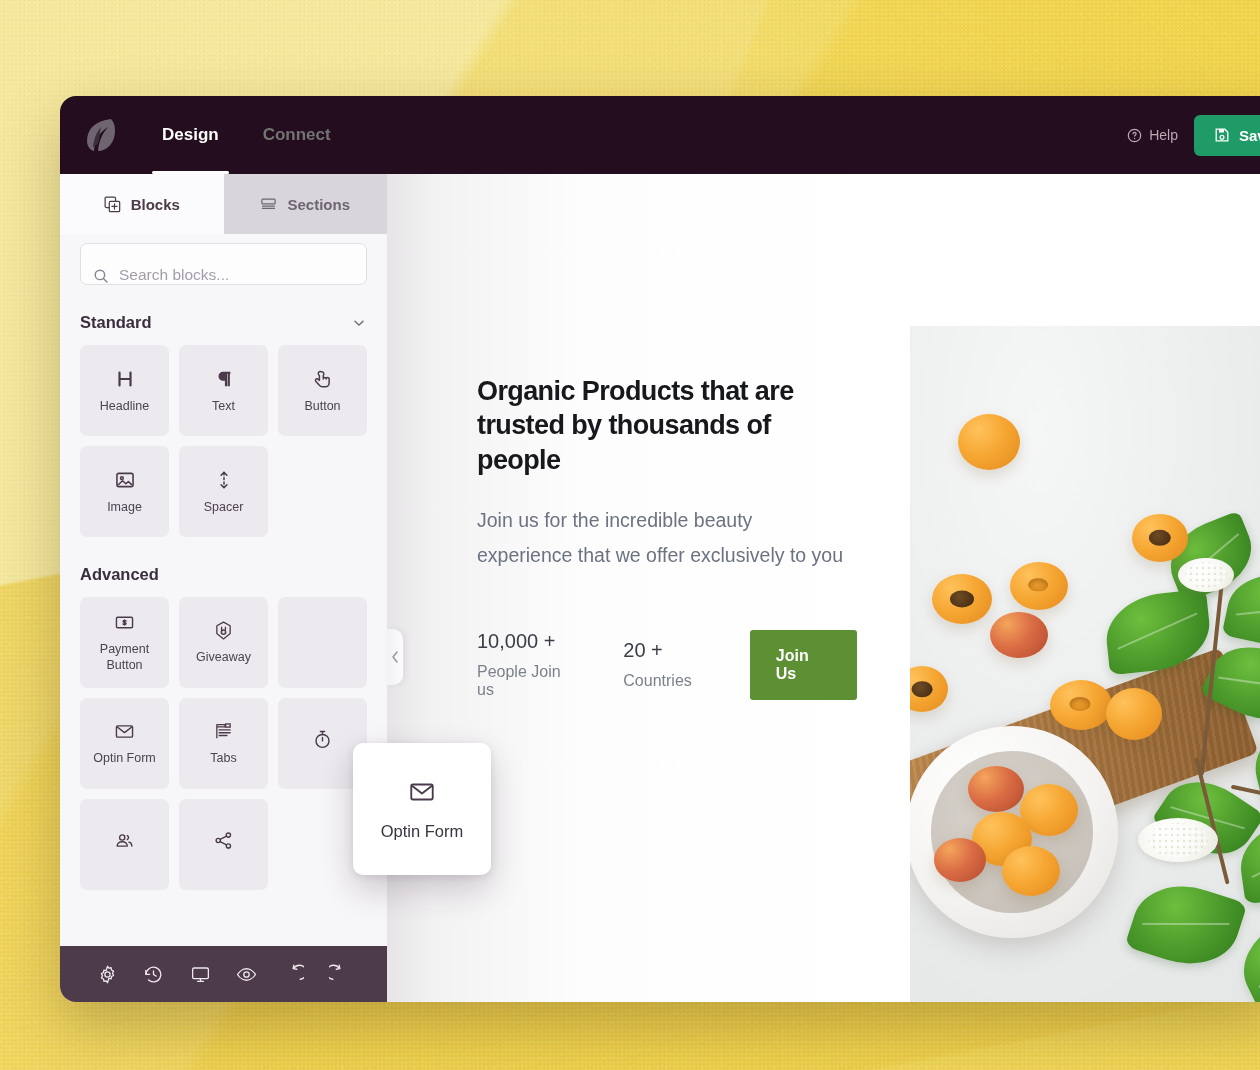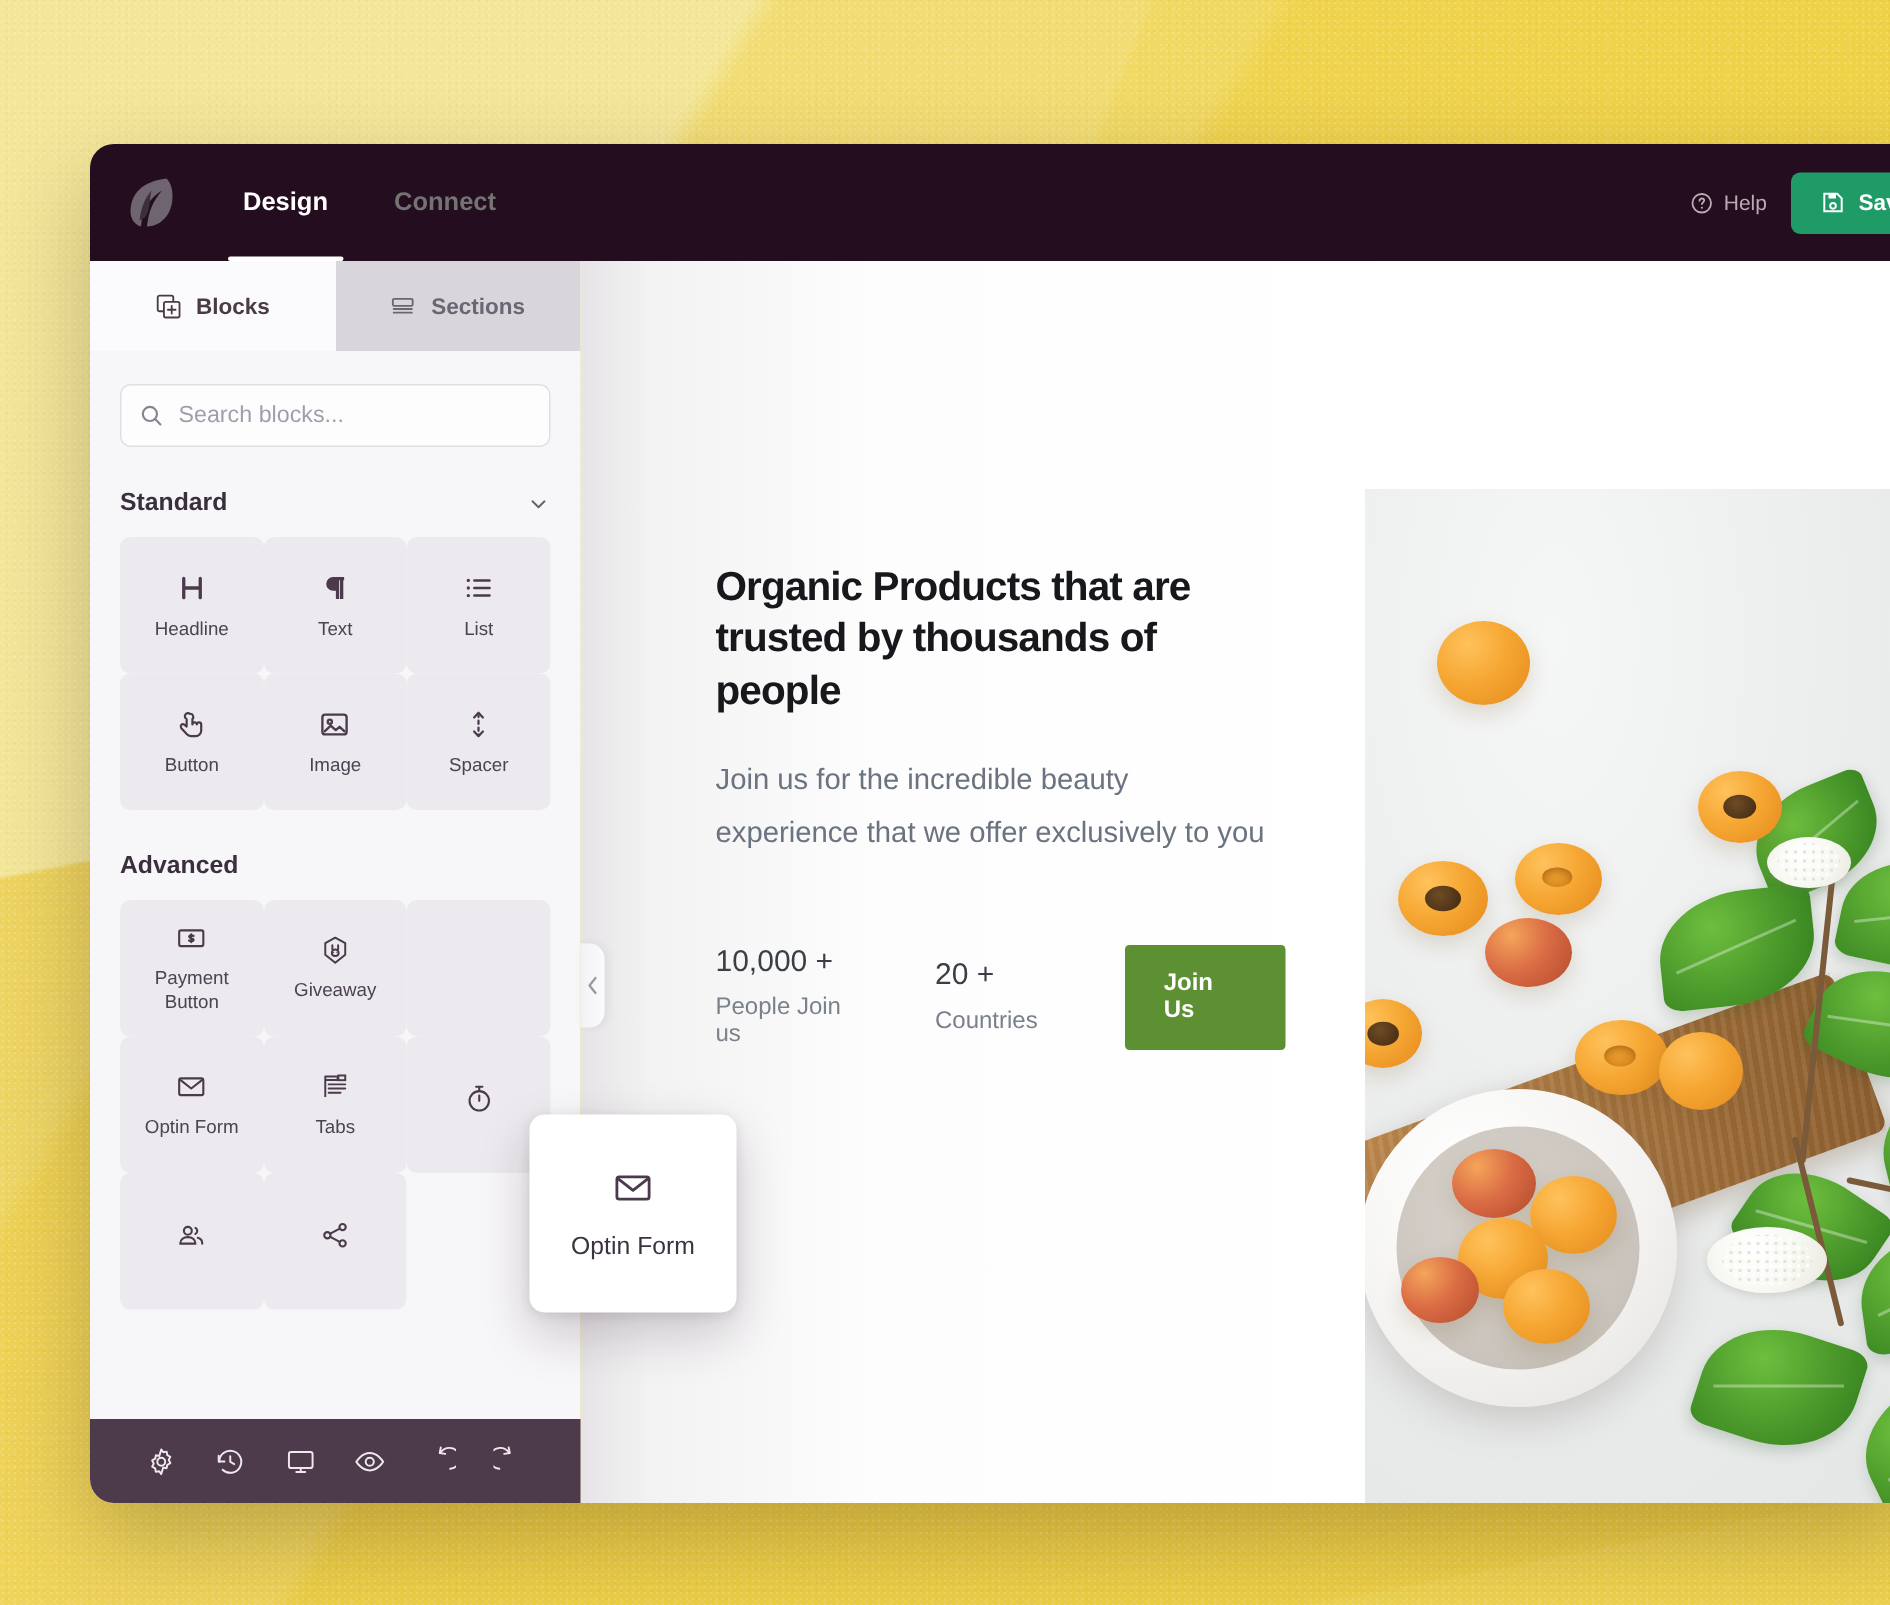--- a/index.html
+++ b/index.html
@@ -322,27 +322,27 @@
     background: #d8d6da;
     color: #6e6573;
   }
   .panel-body {
     flex: 1;
     overflow: hidden;
     padding: 0 20px;
     position: relative;
   }
   .search-wrap {
-    margin-top: 22px;
+    margin-top: 9px;
     height: 42px;
     background: #fdfdfd;
     border: 1px solid #e1dfe3;
     border-radius: 7px;
     display: flex;
-    align-items: center;
+    align-items: flex-end;
     padding: 0 12px;
     gap: 10px;
   }
   .search-input {
     border: none;
     outline: none;
     background: transparent;
     font-family: "Liberation Sans", sans-serif;
     font-size: 15.5px;
     color: #3c3342;
@@ -355,20 +355,21 @@
     align-items: center;
     justify-content: space-between;
     font-size: 16.5px;
     font-weight: bold;
     color: #3a2f3d;
   }
   .block-grid {
     margin-top: 13px;
     display: grid;
     grid-template-columns: repeat(3, 1fr);
+    gap: 10px;
   }
   .block-tile {
     height: 91px;
     background: #eceaee;
     border-radius: 7px;
     display: flex;
     flex-direction: column;
     align-items: center;
     justify-content: center;
     gap: 8px;
@@ -613,31 +614,20 @@
 
         <div class="block-tile">
           <span class="block-icon">
             <svg width="22" height="22" viewBox="0 0 24 24" fill="#4a3a4b">
               <path d="M19 4h-8a5 5 0 0 0 0 10h2v6h2.4V6.4H16V20h2.4V6.4H19z"></path>
             </svg>
           </span>
           <span class="tile-label">Text</span>
         </div>
 
-        <div class="block-tile">
-          <span class="block-icon">
-            <svg width="22" height="22" viewBox="0 0 24 24" fill="none" stroke="#4a3a4b" stroke-width="1.9">
-              <path d="M9 6.5h11M9 12h11M9 17.5h11" stroke-linecap="round"></path>
-              <circle cx="4.6" cy="6.5" r="1.2" fill="#4a3a4b" stroke="none"></circle>
-              <circle cx="4.6" cy="12" r="1.2" fill="#4a3a4b" stroke="none"></circle>
-              <circle cx="4.6" cy="17.5" r="1.2" fill="#4a3a4b" stroke="none"></circle>
-            </svg>
-          </span>
-          <span class="tile-label">List</span>
-        </div>
 
         <div class="block-tile">
           <span class="block-icon">
             <svg width="22" height="22" viewBox="0 0 24 24" fill="none" stroke="#4a3a4b" stroke-width="1.6">
               <path d="M10.5 4.2a2.3 2.3 0 1 0-2.4 3.9v5.4l-1.8-1.5a1.7 1.7 0 0 0-2.2 2.5l4.2 4.6c.7.8 1.7 1.3 2.8 1.3h3.6a4 4 0 0 0 4-4V12a1.6 1.6 0 0 0-3.2 0 1.6 1.6 0 0 0-3.2 0V8.1a2.3 2.3 0 0 0-1.8-3.9z" stroke-linejoin="round"></path>
             </svg>
           </span>
           <span class="tile-label">Button</span>
         </div>
 

